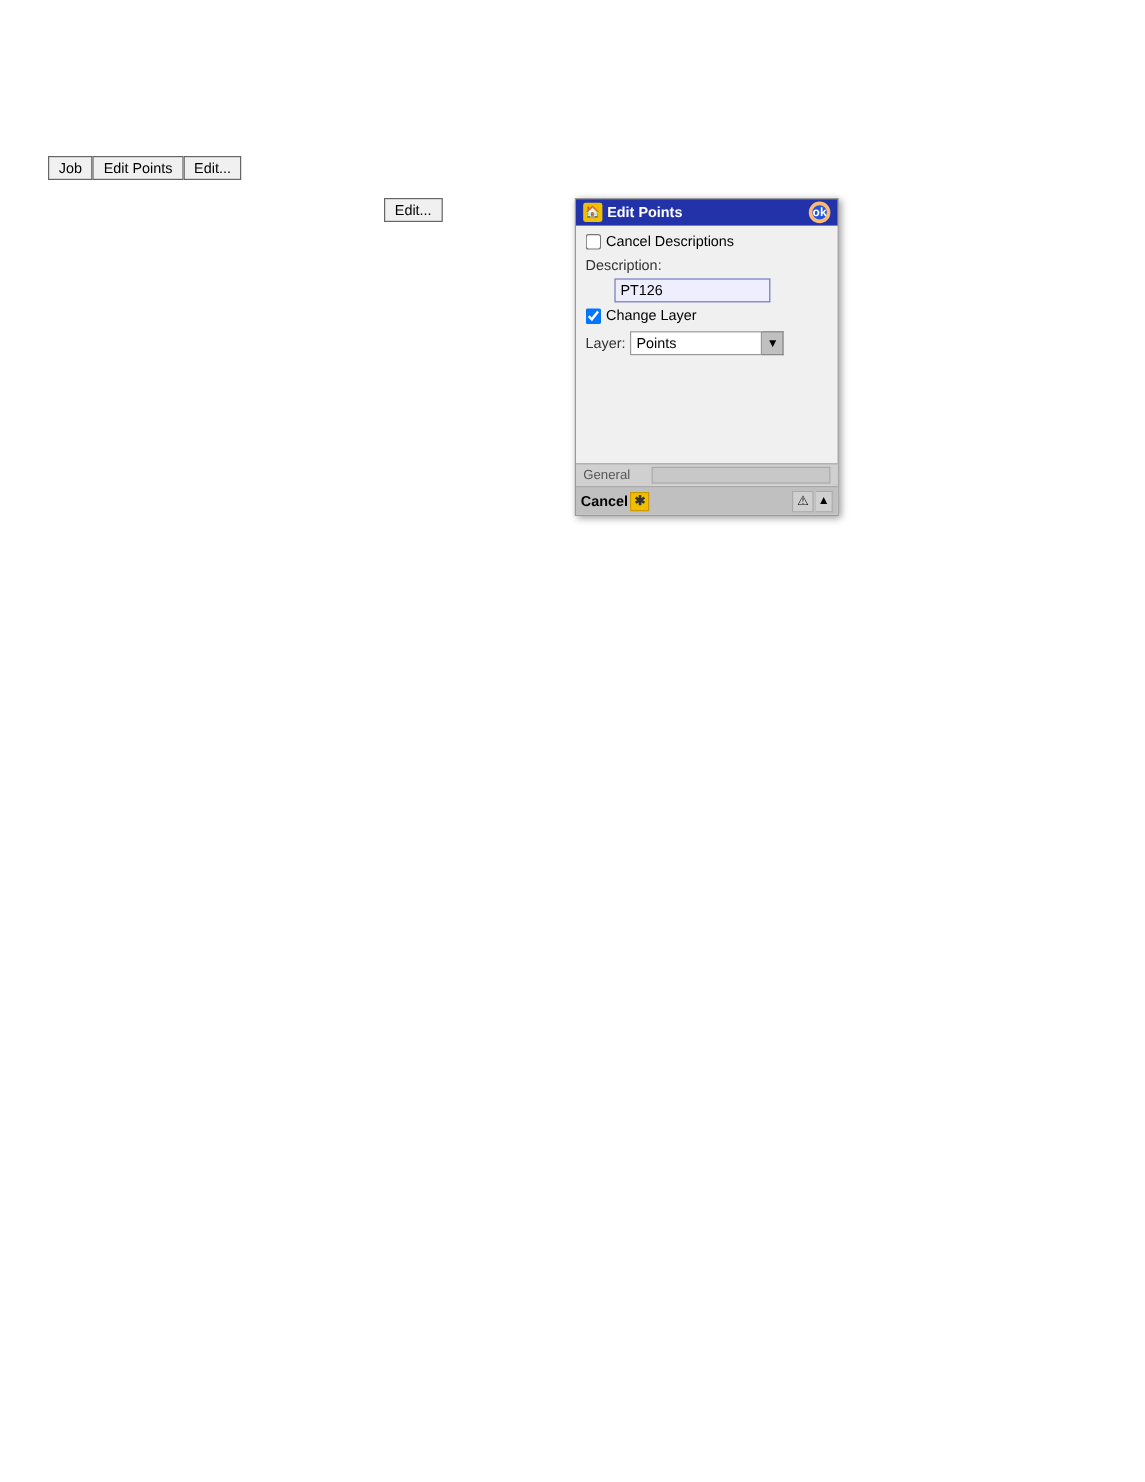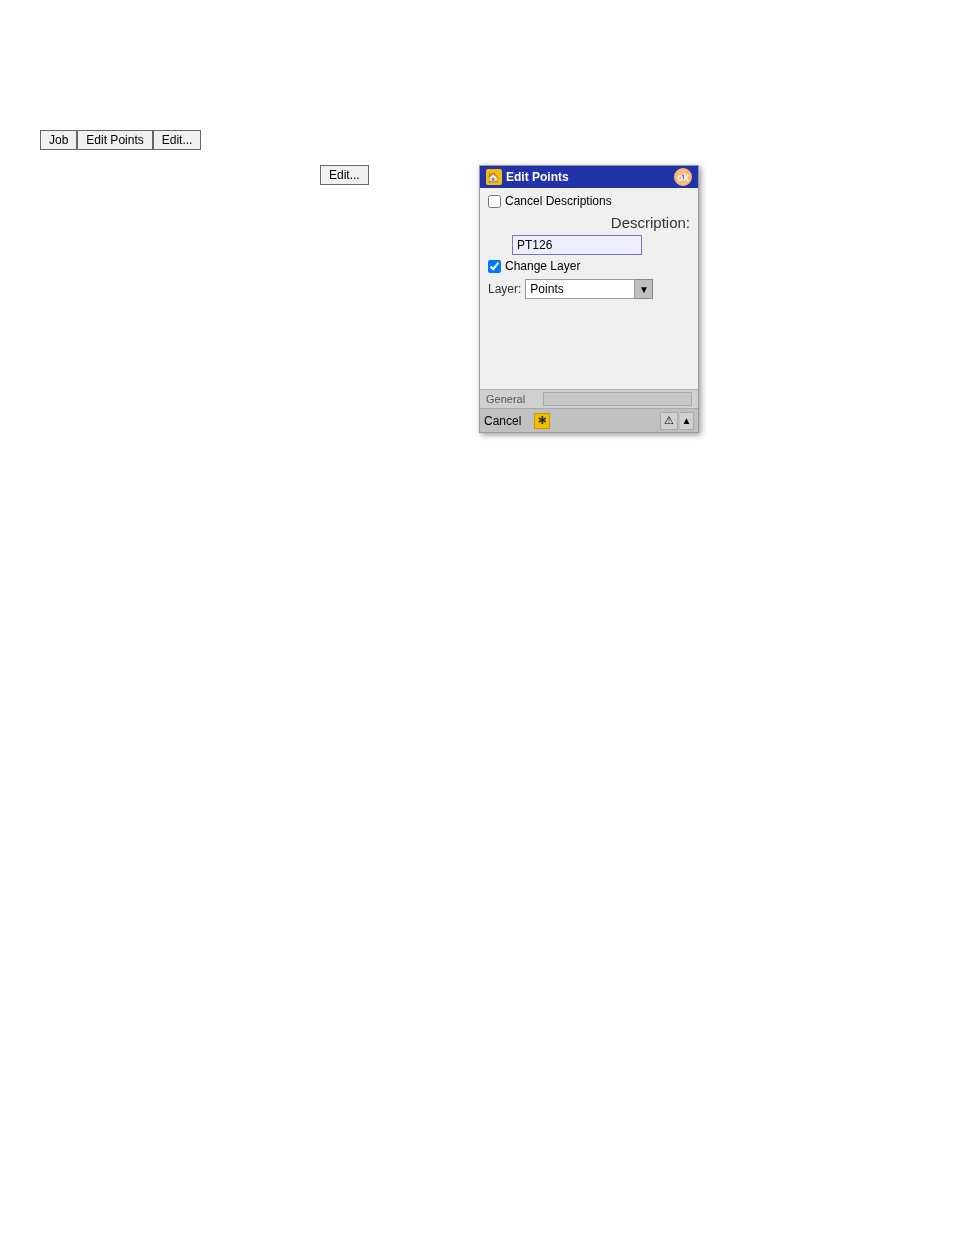--- a/index.html
+++ b/index.html
@@ -89,21 +89,21 @@
     .dialog-title-text {
       font-size: 12px;
       font-weight: bold;
       color: white;
     }
 
     .ok-btn {
       width: 18px;
       height: 18px;
       background: #2255dd;
-      border: 7px solid #fdba74;
+      border: 3px solid #fdba74;
       border-radius: 50%;
       color: white;
       font-size: 10px;
       font-weight: bold;
       cursor: pointer;
       display: flex;
       align-items: center;
       justify-content: center;
     }
 
@@ -121,23 +121,22 @@
     }
 
     .checkbox-row input[type="checkbox"] {
       width: 13px;
       height: 13px;
       cursor: pointer;
     }
 
     .field-label {
       color: #333;
-      font-size: 15px;
+      font-size: 12px;
       margin-top: 2px;
-      text-align: right;
     }
 
     .text-input {
       border: 1px solid #7777bb;
       background: #eeeeff;
       padding: 2px 4px;
       width: 130px;
       font-size: 12px;
       height: 20px;
       margin-left: 24px;
@@ -217,23 +216,24 @@
       background: #c0c0c0;
       border-top: 1px solid #aaa;
       padding: 2px 4px;
       justify-content: space-between;
       height: 24px;
     }
 
     .cancel-btn {
       display: flex;
       align-items: center;
-      gap: 13px;
-      cursor: pointer;
-      font-size: 12px;
+      gap: 2px;
+      cursor: pointer;
+      font-size: 12px;
+      font-weight: bold;
     }
 
     .cancel-star {
       width: 16px;
       height: 16px;
       background: #f0c000;
       border: 1px solid #cc9900;
       display: inline-flex;
       align-items: center;
       justify-content: center;

